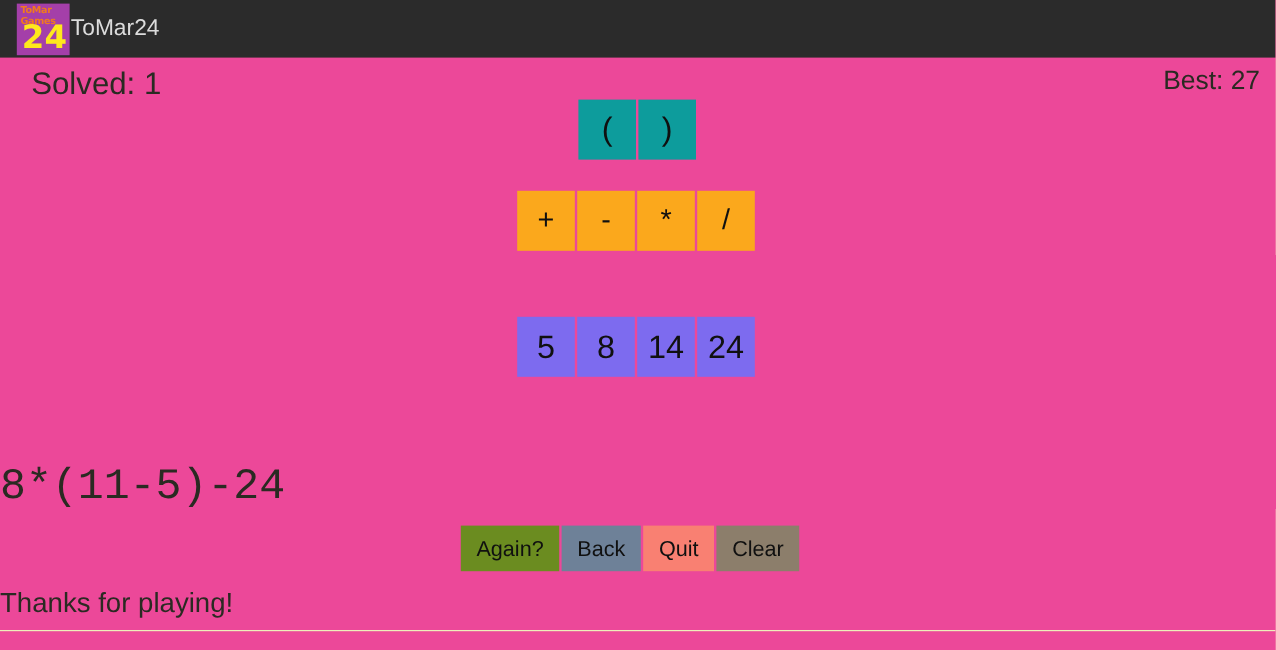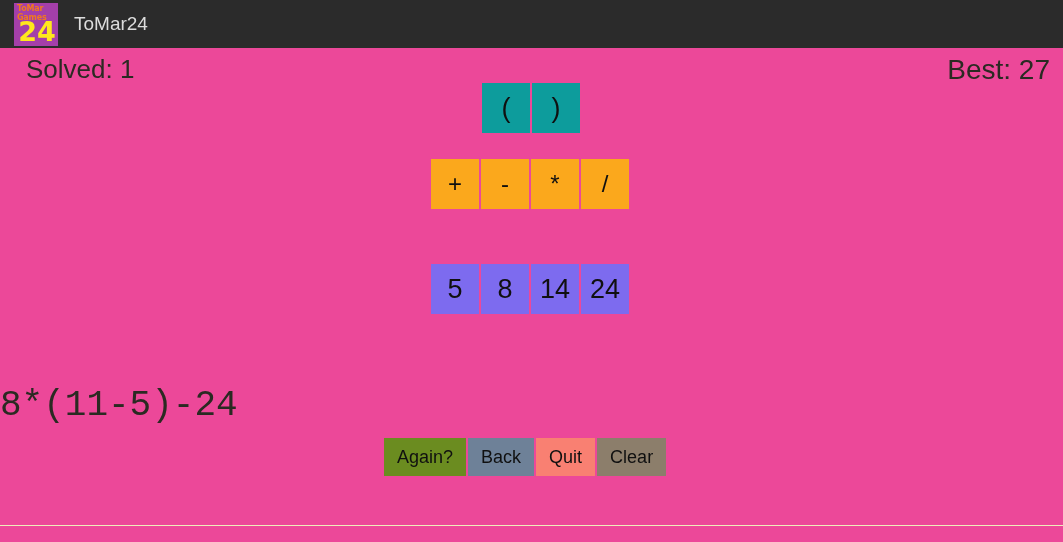--- a/index.html
+++ b/index.html
@@ -63,21 +63,21 @@
     text-align: center;
     color: #ffe81c;
     font-family: "DejaVu Sans", sans-serif;
     font-weight: bold;
     font-size: 27px;
     line-height: 27px;
   }
   .app-title {
     color: #dcdcdc;
     font-size: 19px;
-    margin-left: 16px;
+    margin-left: 1px;
     white-space: nowrap;
   }
 
   
   .statusrow {
     position: absolute;
     left: 0; top: 48px;
     width: 1063px;
     height: 40px;
   }
@@ -87,21 +87,21 @@
     top: 6px;
     font-size: 26px;
     color: #2a2a22;
     white-space: nowrap;
     margin-left: 13px;
   }
   .status-right {
     position: absolute;
     right: 13px;
     top: 6px;
-    font-size: 28px;
+    font-size: 22px;
     color: #2a2a22;
     white-space: nowrap;
   }
 
   
   .btnrow {
     position: absolute;
     display: flex;
     gap: 2px;
   }
@@ -222,16 +222,17 @@
 
   <div class="expression">8*(11-5)-24</div>
 
   <div class="actionrow">
     <button class="abtn" style="background: rgb(107, 140, 32);">Again?</button>
     <button class="abtn" style="background: rgb(110, 129, 152);">Back</button>
     <button class="abtn" style="background: rgb(249, 128, 114);">Quit</button>
     <button class="abtn" style="background: rgb(140, 126, 107);">Clear</button>
   </div>
 
+  <div class="footer-msg">Thanks for playing!</div>
 
   <div class="bottom-divider"></div>
 
 </div>
 
 </body></html>

